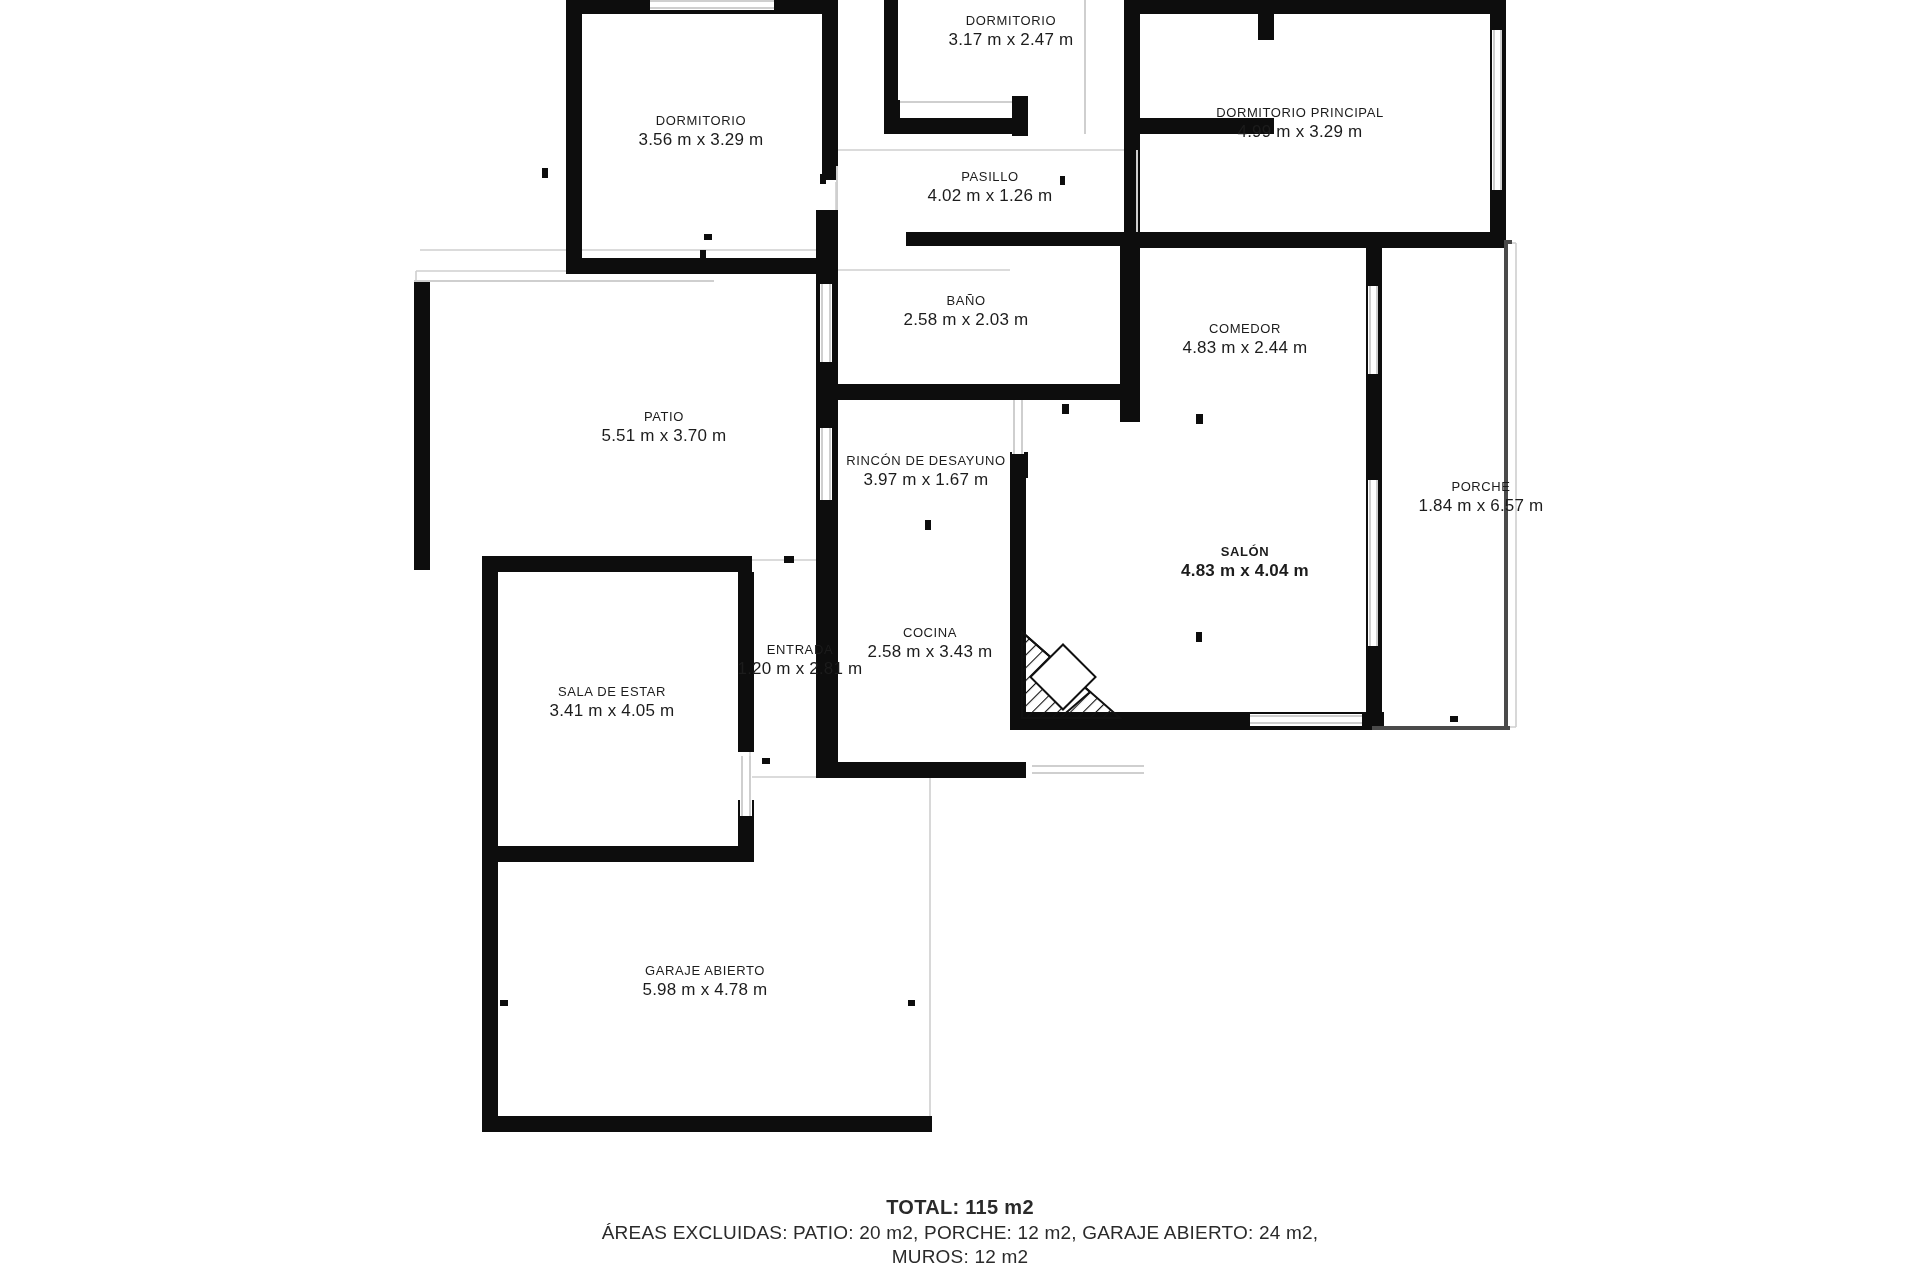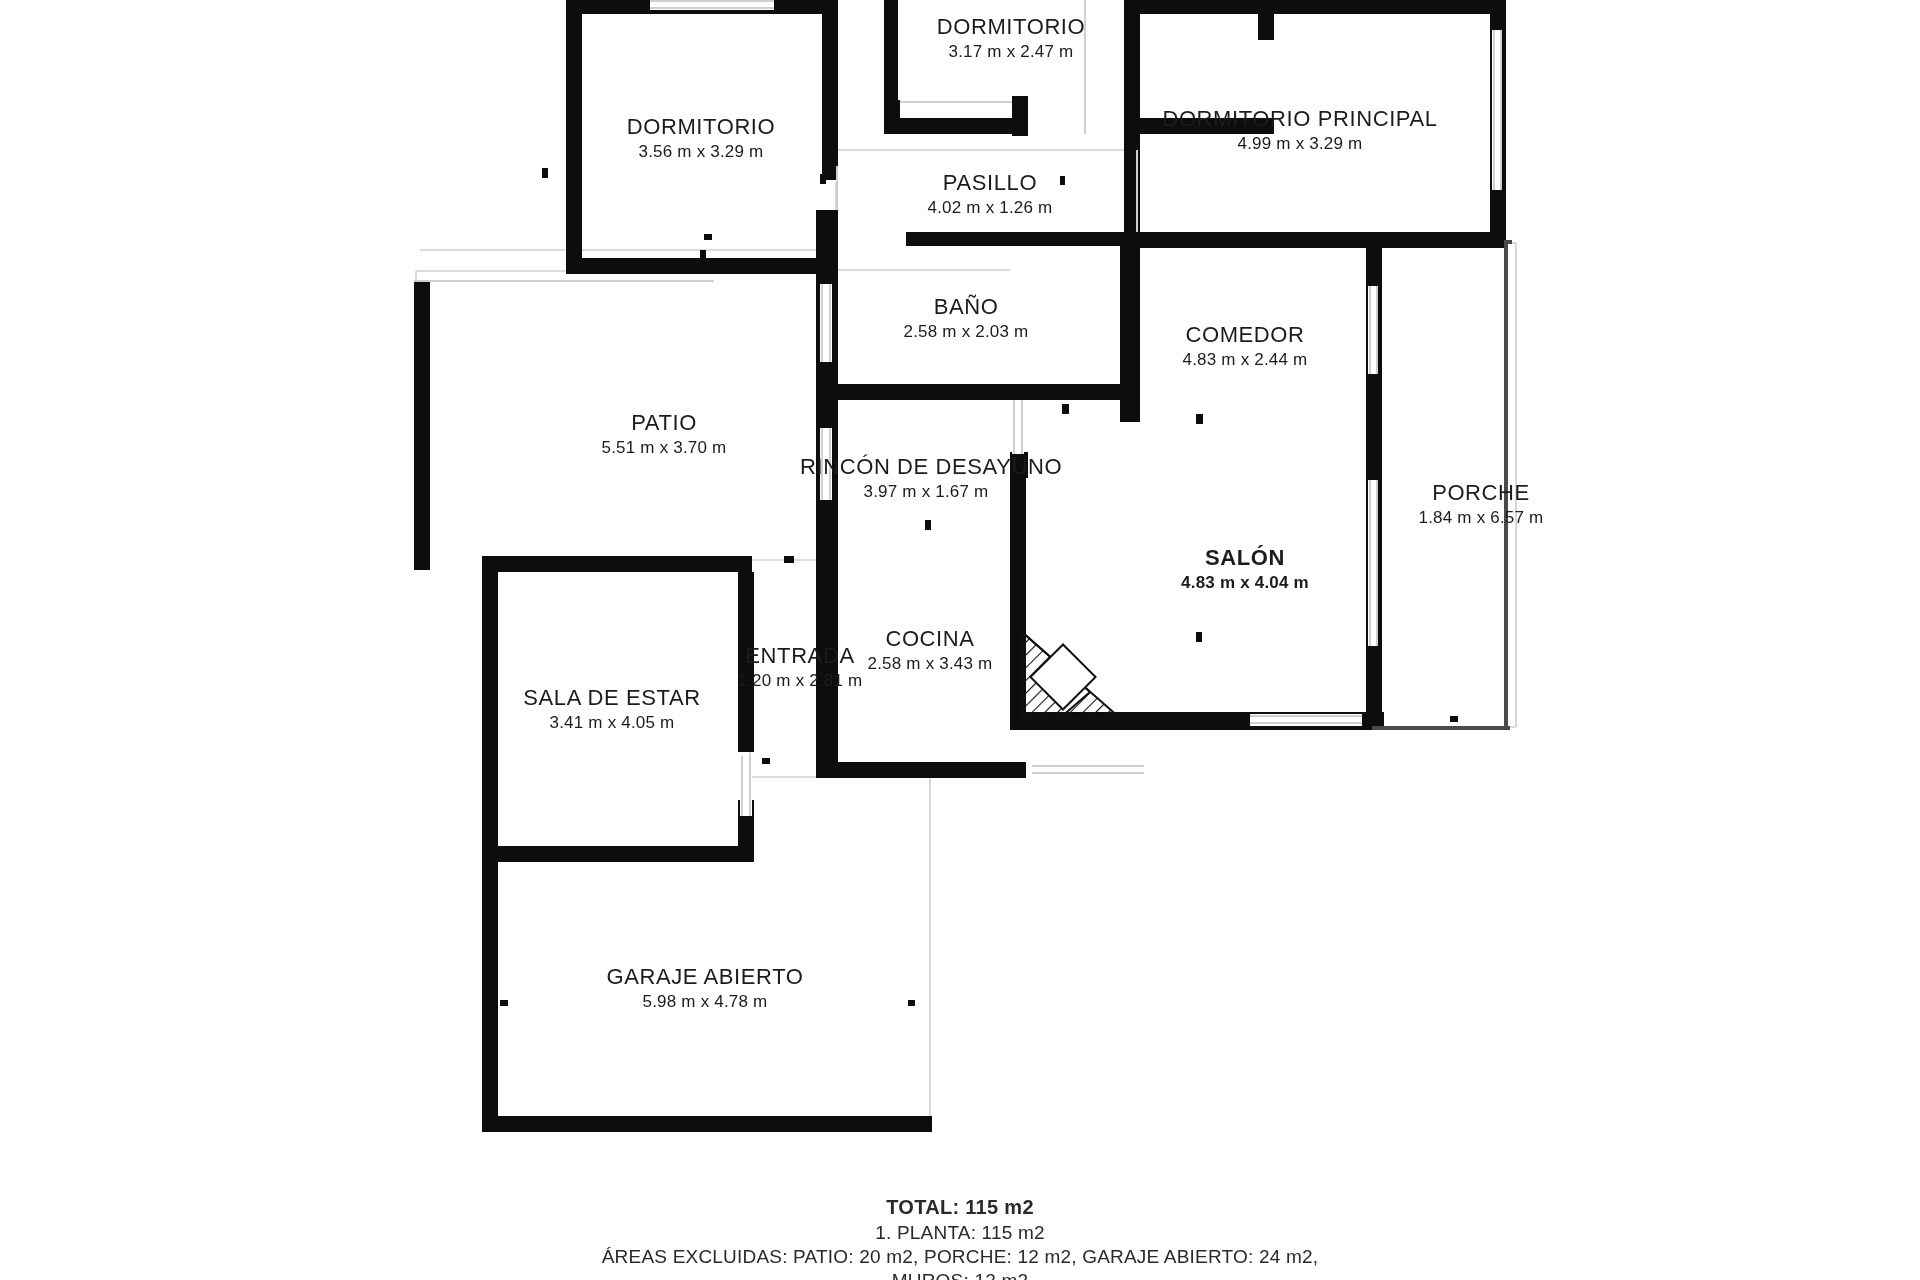--- a/index.html
+++ b/index.html
@@ -33,21 +33,21 @@
     position: absolute;
     text-align: center;
     font-family: "Liberation Sans", sans-serif;
     color: #1c1c1c;
     line-height: 1.32;
     white-space: nowrap;
     user-select: none;
   }
   .room-label .rl-name {
     display: block;
-    font-size: 22px;
+    font-size: 13px;
     letter-spacing: 0.6px;
   }
   .room-label .rl-dims {
     display: block;
     font-size: 17px;
     letter-spacing: 0.2px;
   }
   .summary {
     position: absolute;
     left: 0;
@@ -301,18 +301,17 @@
     <span class="rl-dims">3.41 m x 4.05 m</span>
   </div>
 
   <div class="room-label" style="left:530px; top:962px; width:350px;">
     <span class="rl-name">GARAJE ABIERTO</span>
     <span class="rl-dims">5.98 m x 4.78 m</span>
   </div>
 
   <div class="summary">
     <span class="s-total">TOTAL: 115 m2</span>
-    <span class="s-line">1. PLANTA: 115 m2</span>
     <span class="s-line">ÁREAS EXCLUIDAS: PATIO: 20 m2, PORCHE: 12 m2, GARAJE ABIERTO: 24 m2,</span>
     <span class="s-line">MUROS: 12 m2</span>
   </div>
 
 </div>
 
 </body></html>

